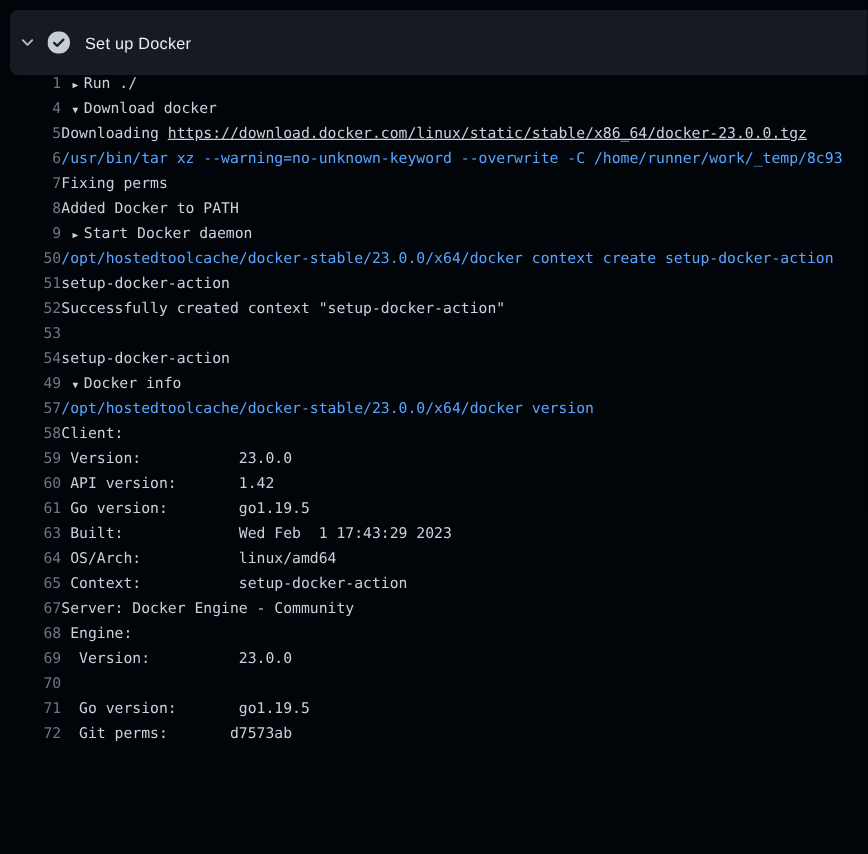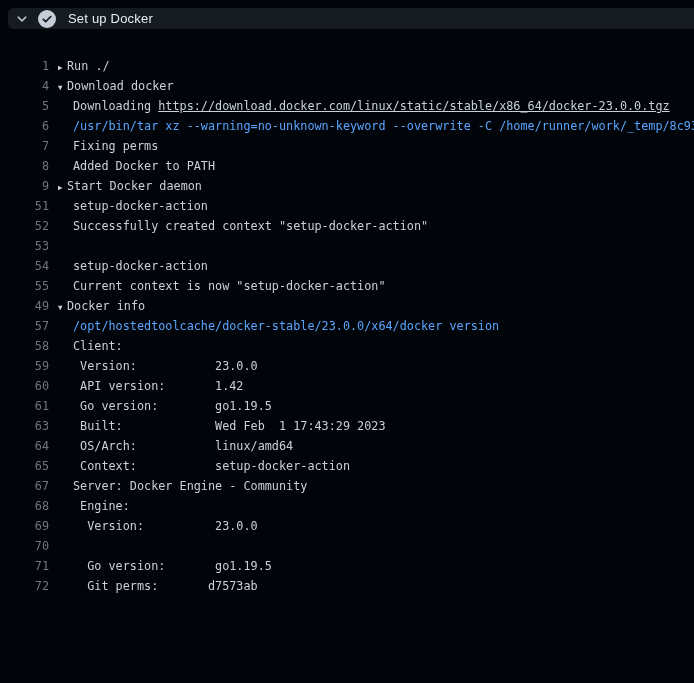--- a/index.html
+++ b/index.html
@@ -2,42 +2,42 @@
 <html><head>
 <meta charset="utf-8">
 <style>
   html,body{margin:0;padding:0;}
   body{
     width:694px;height:683px;overflow:hidden;position:relative;
     background:#010409;
     font-family:"Liberation Sans",sans-serif;
   }
   .step-header{
-    position:absolute;left:8px;top:8px;right:0;height:21px;
+    position:absolute;left:8px;top:8px;right:0;height:52px;
     background:#161b22;border-radius:6px 0 0 6px;
     display:flex;align-items:center;cursor:pointer;
   }
   .chevron{margin-left:8px;width:12px;height:12px;display:flex;align-items:center;justify-content:center;flex:none;}
   .status{margin-left:10px;width:18px;height:18px;flex:none;}
   .step-title{
     margin-left:12px;color:#e6edf3;font-size:13px;letter-spacing:.2px;
     white-space:nowrap;
   }
   .log{
     position:absolute;left:0;top:56px;right:0;
   }
   .row{
     display:flex;height:20px;line-height:20px;
     font-family:"DejaVu Sans Mono","Liberation Mono",monospace;
     font-size:11.8px;white-space:pre;color:#c9d1d9;overflow:hidden;
   }
   .num{
     flex:0 0 49px;text-align:right;color:#6e7681;cursor:pointer;
   }
-  .content{margin-left:24px;}
+  .content{}
   .content.group{margin-left:9px;cursor:pointer;}
   .arrow{
     display:inline-block;width:9px;font-size:7.5px;color:#c9d1d9;
   }
   .cmd{color:#58a6ff;}
   .link{text-decoration:underline;cursor:pointer;color:#c9d1d9;}
 </style>
 </head>
 <body>
 
@@ -57,25 +57,25 @@
 </div>
 
 <div class="log">
     <div class="row"><span class="num">1</span><span class="content group"><span class="arrow">▶</span><span>Run ./</span></span></div>
     <div class="row"><span class="num">4</span><span class="content group"><span class="arrow">▼</span><span>Download docker</span></span></div>
     <div class="row"><span class="num">5</span><span class="content"><span>Downloading </span><span class="link">https://download.docker.com/linux/static/stable/x86_64/docker-23.0.0.tgz</span></span></div>
     <div class="row"><span class="num">6</span><span class="content cmd">/usr/bin/tar xz --warning=no-unknown-keyword --overwrite -C /home/runner/work/_temp/8c93</span></div>
     <div class="row"><span class="num">7</span><span class="content">Fixing perms</span></div>
     <div class="row"><span class="num">8</span><span class="content">Added Docker to PATH</span></div>
     <div class="row"><span class="num">9</span><span class="content group"><span class="arrow">▶</span><span>Start Docker daemon</span></span></div>
+    <div class="row"><span class="num">50</span><span class="content cmd">/opt/hostedtoolcache/docker-stable/23.0.0/x64/docker context create setup-docker-action</span></div>
     <div class="row"><span class="num">51</span><span class="content">setup-docker-action</span></div>
     <div class="row"><span class="num">52</span><span class="content">Successfully created context "setup-docker-action"</span></div>
     <div class="row"><span class="num">53</span></div>
     <div class="row"><span class="num">54</span><span class="content">setup-docker-action</span></div>
-    <div class="row"><span class="num">55</span><span class="content">Current context is now "setup-docker-action"</span></div>
     <div class="row"><span class="num">49</span><span class="content group"><span class="arrow">▼</span><span>Docker info</span></span></div>
     <div class="row"><span class="num">57</span><span class="content cmd">/opt/hostedtoolcache/docker-stable/23.0.0/x64/docker version</span></div>
     <div class="row"><span class="num">58</span><span class="content">Client:</span></div>
     <div class="row"><span class="num">59</span><span class="content"> Version:           23.0.0</span></div>
     <div class="row"><span class="num">60</span><span class="content"> API version:       1.42</span></div>
     <div class="row"><span class="num">61</span><span class="content"> Go version:        go1.19.5</span></div>
     <div class="row"><span class="num">63</span><span class="content"> Built:             Wed Feb  1 17:43:29 2023</span></div>
     <div class="row"><span class="num">64</span><span class="content"> OS/Arch:           linux/amd64</span></div>
     <div class="row"><span class="num">65</span><span class="content"> Context:           setup-docker-action</span></div>
     <div class="row"><span class="num">67</span><span class="content">Server: Docker Engine - Community</span></div>

